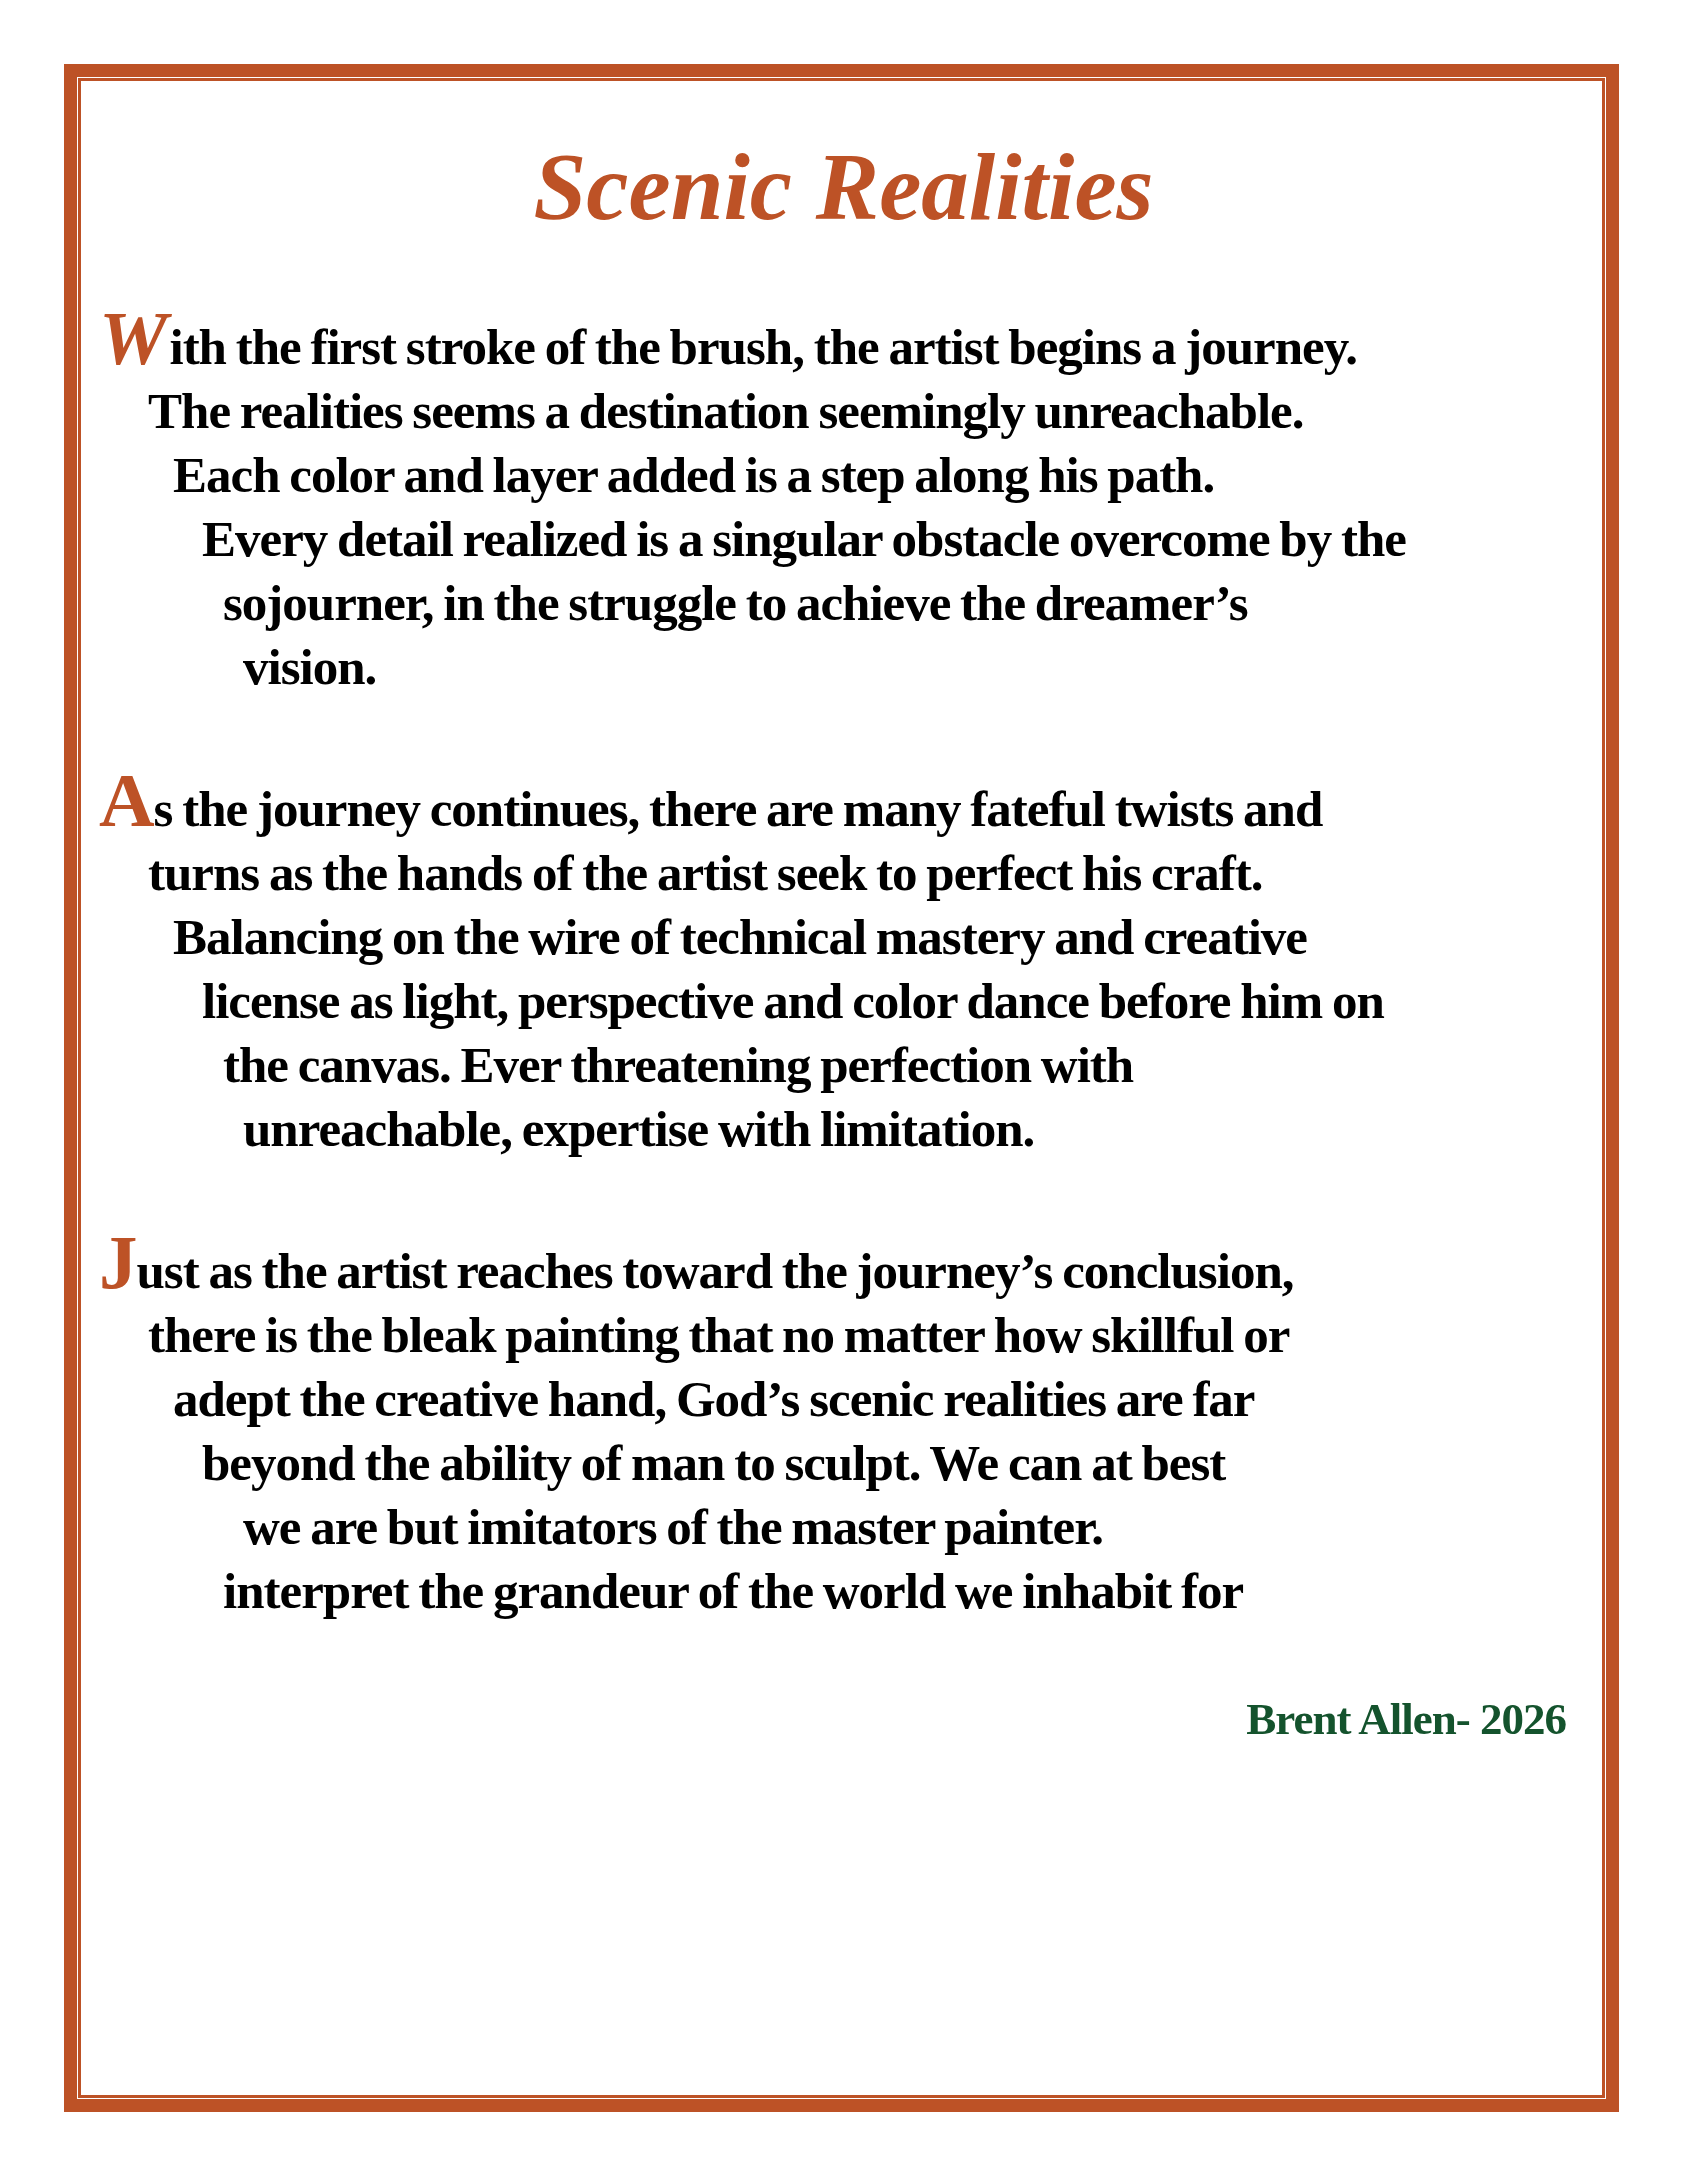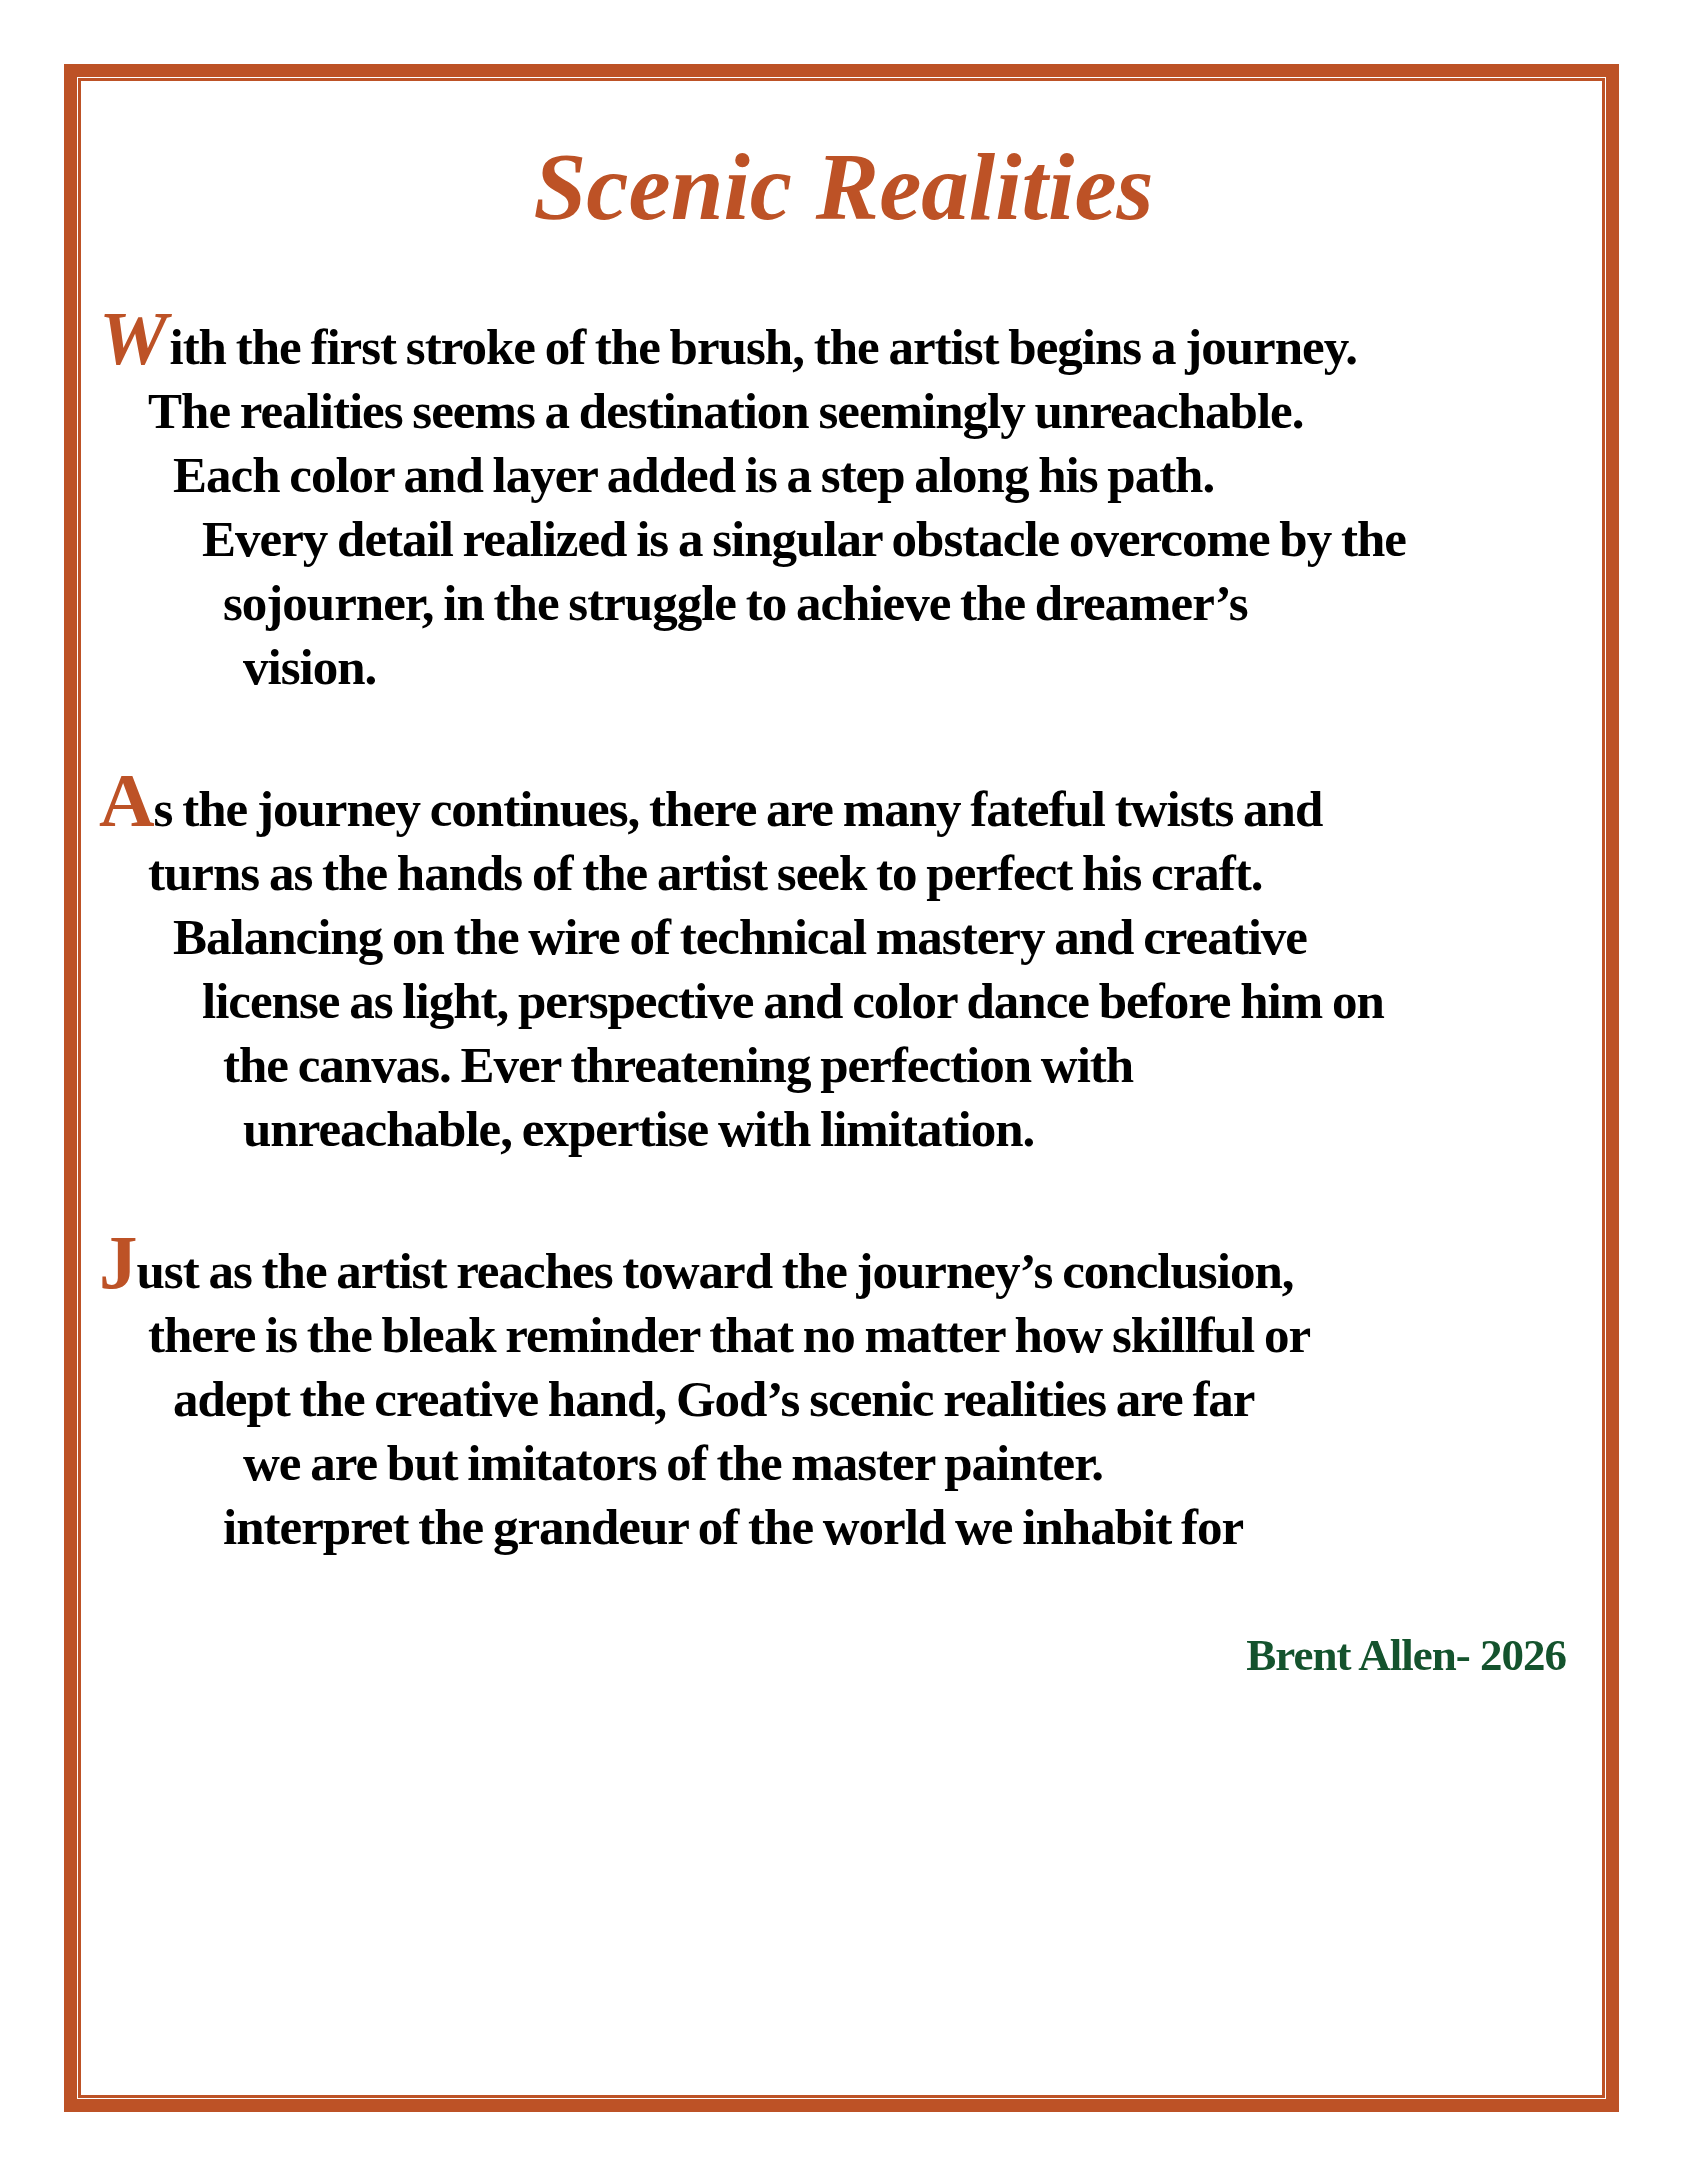--- a/index.html
+++ b/index.html
@@ -111,22 +111,23 @@
             <div class="line i0"><span class="dropcap">A</span><span>s the journey continues, there are many fateful twists and</span></div>
             <div class="line i1">turns as the hands of the artist seek to perfect his craft.</div>
             <div class="line i2">Balancing on the wire of technical mastery and creative</div>
             <div class="line i3">license as light, perspective and color dance before him on</div>
             <div class="line i4">the canvas. Ever threatening perfection with</div>
             <div class="line i5">unreachable, expertise with limitation.</div>
           </div>
 
           <div class="para">
             <div class="line i0"><span class="dropcap">J</span><span>ust as the artist reaches toward the journey’s conclusion,</span></div>
-            <div class="line i1">there is the bleak reminder that no matter how skillful or</div>
+            <div class="line i1">there is the bleak painting that no matter how skillful or</div>
             <div class="line i2">adept the creative hand, God’s scenic realities are far</div>
+            <div class="line i3">beyond the ability of man to sculpt. We can at best</div>
             <div class="line i5">we are but imitators of the master painter.</div>
             <div class="line i4">interpret the grandeur of the world we inhabit for</div>
           </div>
 
           <div class="signature">Brent Allen- 2026</div>
 
         </div>
       </div>
     </div>
   </div>

